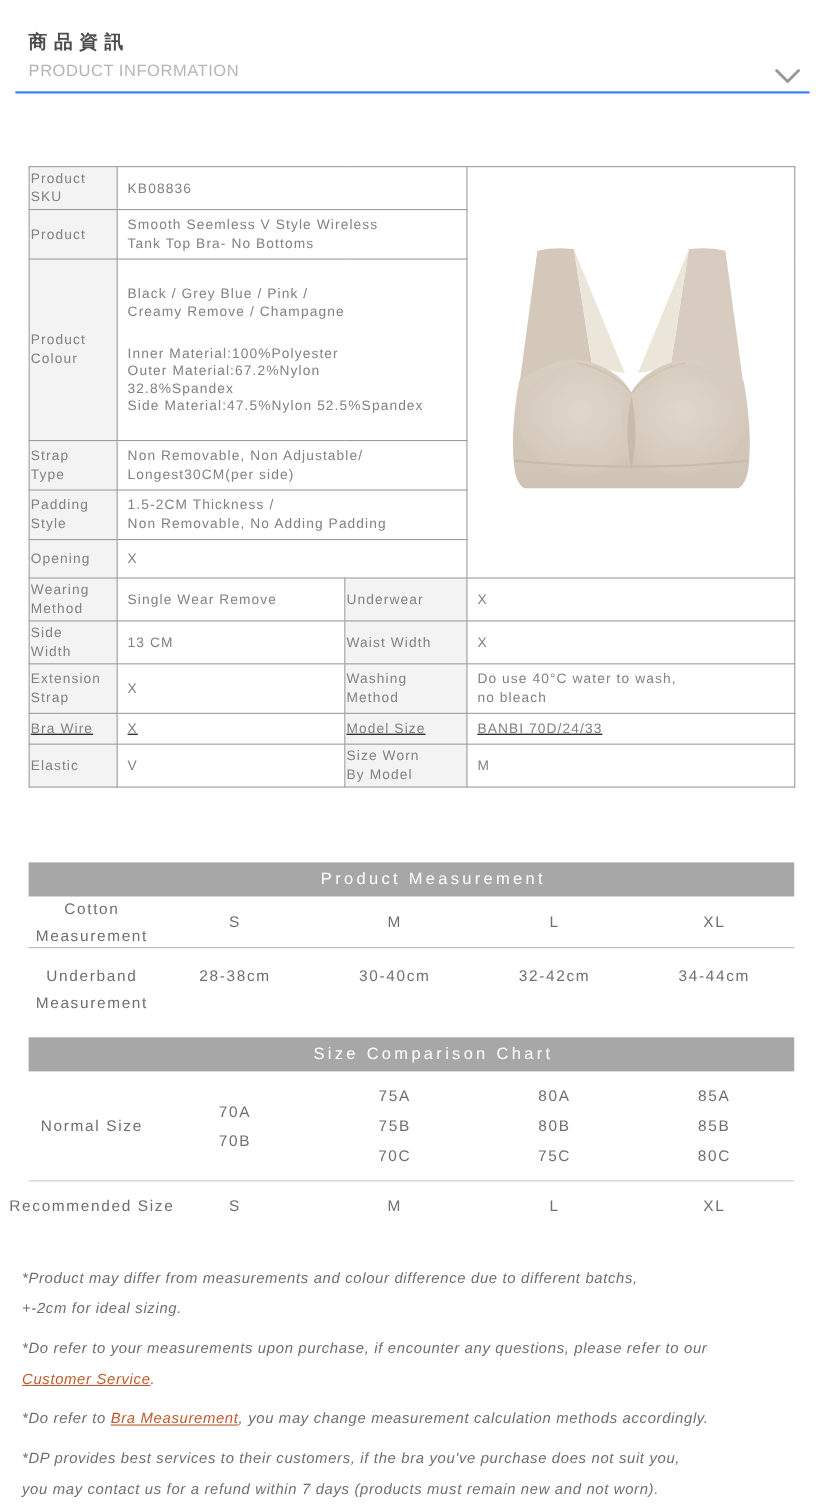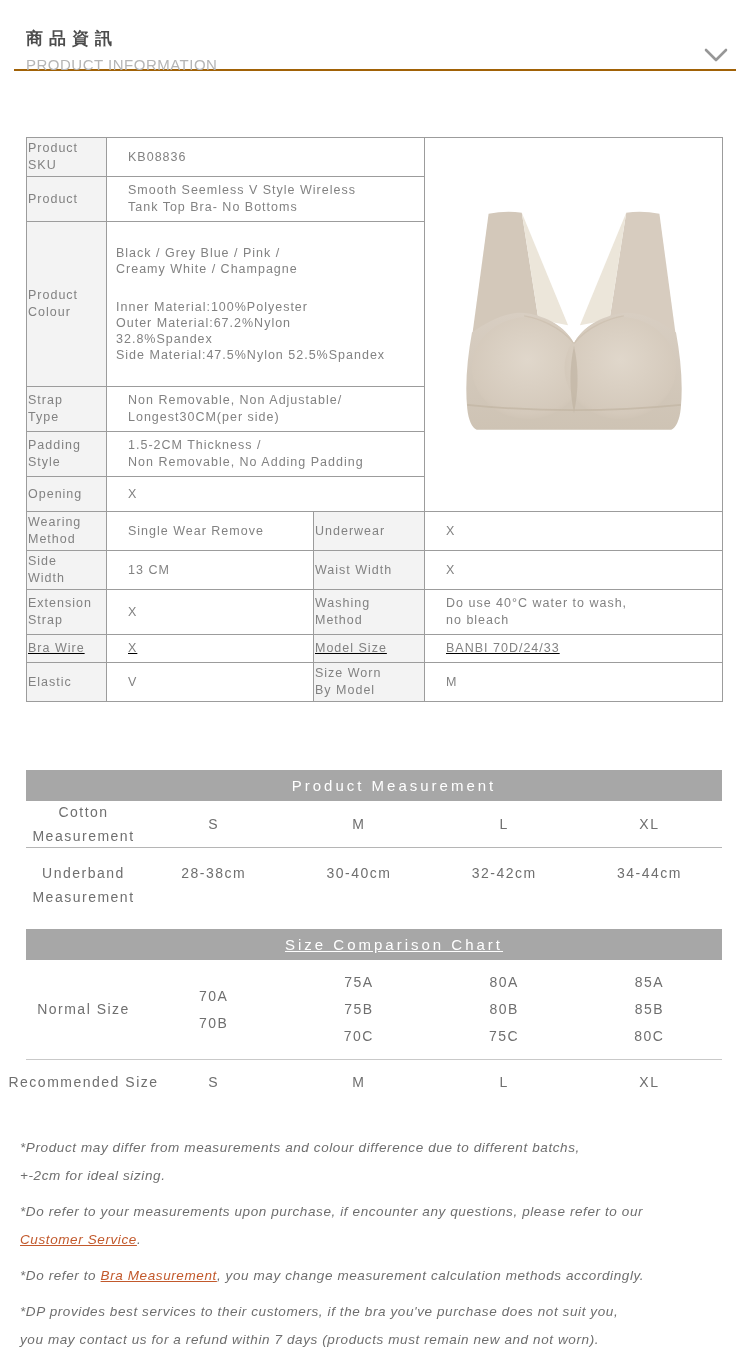--- a/index.html
+++ b/index.html
@@ -4,42 +4,42 @@
 <style>
   :root{
     --accent:#c2592c; --bar-bg:#a7a7a7; --tbl-border:#9c9c9c; --label-bg:#f3f3f3;
     --txt:#828282; --txt-soft:#6f6f6f;
   }
   *{box-sizing:border-box;}
   html,body{margin:0;padding:0;}
   body{width:750px;height:1370px;background:#ffffff;font-family:"Liberation Sans",sans-serif;overflow:hidden;}
 
   
-  .hdr{margin:0 14px;padding:27px 0 0 0;border-bottom:2px solid #a16207;position:relative;height:71px;}
+  .hdr{margin:0 14px;padding:27px 0 0 0;border-bottom:2px solid #3b82f6;position:relative;height:85px;}
   .hdr-title{padding-left:12px;font-size:17px;letter-spacing:6px;color:#4d4d4d;font-weight:bold;line-height:24px;}
   .hdr-sub{padding-left:12px;font-size:15px;letter-spacing:0.5px;color:#b5b5b5;margin-top:5px;}
   .hdr-chevron{position:absolute;right:8px;bottom:6px;cursor:pointer;line-height:0;}
 
   
   table.info{margin:66px 0 0 26px;width:696px;border-collapse:collapse;table-layout:fixed;}
   table.info td{border:1px solid var(--tbl-border);font-size:12.5px;letter-spacing:1px;color:var(--txt);vertical-align:middle;}
   td.lbl{background:var(--label-bg);text-align:left;white-space:pre-line;line-height:17px;letter-spacing:1.5px;color:#8a8a8a;padding:2px 1px;}
-  td.val{padding:5px 21px;white-space:pre-line;line-height:17px;background:#fff;}
+  td.val{padding:5px 9px;white-space:pre-line;line-height:17px;background:#fff;}
   td.colour-cell{padding:6px 9px;}
   .colour-block{white-space:pre-line;line-height:16px;}
   .colour-block + .colour-block{margin-top:5px;}
   td.imgcell{background:#fff;text-align:center;vertical-align:middle;padding:0;}
   tr.r1{height:36px;} tr.r2{height:37px;} tr.r3{height:113px;} tr.r4{height:37px;} tr.r5{height:37px;}
   tr.r6{height:35px;} tr.r7{height:38px;} tr.r8{height:36px;margin-top:17px;} tr.r9{height:36px;} tr.r10{height:20px;text-decoration:underline;} tr.r11{height:37px;}
 
   
   .bar{margin:0 26px;width:696px;height:31px;background:var(--bar-bg);color:#ffffff;
        text-align:center;line-height:31px;font-size:15px;letter-spacing:3px;padding-left:40px;}
   .bar.first{margin-top:68px;}
-  .bar.second{margin-top:10px;text-decoration:underline;}
+  .bar.second{margin-top:10px;}
 
   
   .grid{margin:0 26px;width:696px;display:grid;grid-template-columns:115px 1fr 1fr 1fr 1fr;
         color:var(--txt-soft);font-size:14px;letter-spacing:1.5px;}
   .gcell{display:flex;align-items:center;justify-content:center;text-align:center;white-space:pre-line;}
   .gcell.nowrap{white-space:nowrap;}
   .mrow1 .gcell{height:46px;}
   .mrow2 .gcell{height:71px;align-items:flex-start;padding-top:13px;line-height:24px;}
   .gdivider{grid-column:1 / -1;border-bottom:1px solid #b5b5b5;}
   .gdivider.light{border-bottom:1px solid #c9c9c9;}
@@ -114,21 +114,21 @@
   <tr class="r2">
     <td class="lbl">Product</td>
     <td class="val" colspan="2">Smooth Seemless V Style Wireless
 Tank Top Bra- No Bottoms</td>
   </tr>
   <tr class="r3">
     <td class="lbl">Product
 Colour</td>
     <td class="val colour-cell" colspan="2">
       <div class="colour-block">Black / Grey Blue / Pink /
-Creamy White / Champagne</div>
+Creamy Remove / Champagne</div>
       <div class="colour-block">Inner Material:100%Polyester
 Outer Material:67.2%Nylon
 32.8%Spandex
 Side Material:47.5%Nylon 52.5%Spandex</div>
     </td>
   </tr>
   <tr class="r4">
     <td class="lbl">Strap
 Type</td>
     <td class="val" colspan="2">Non Removable, Non Adjustable/

